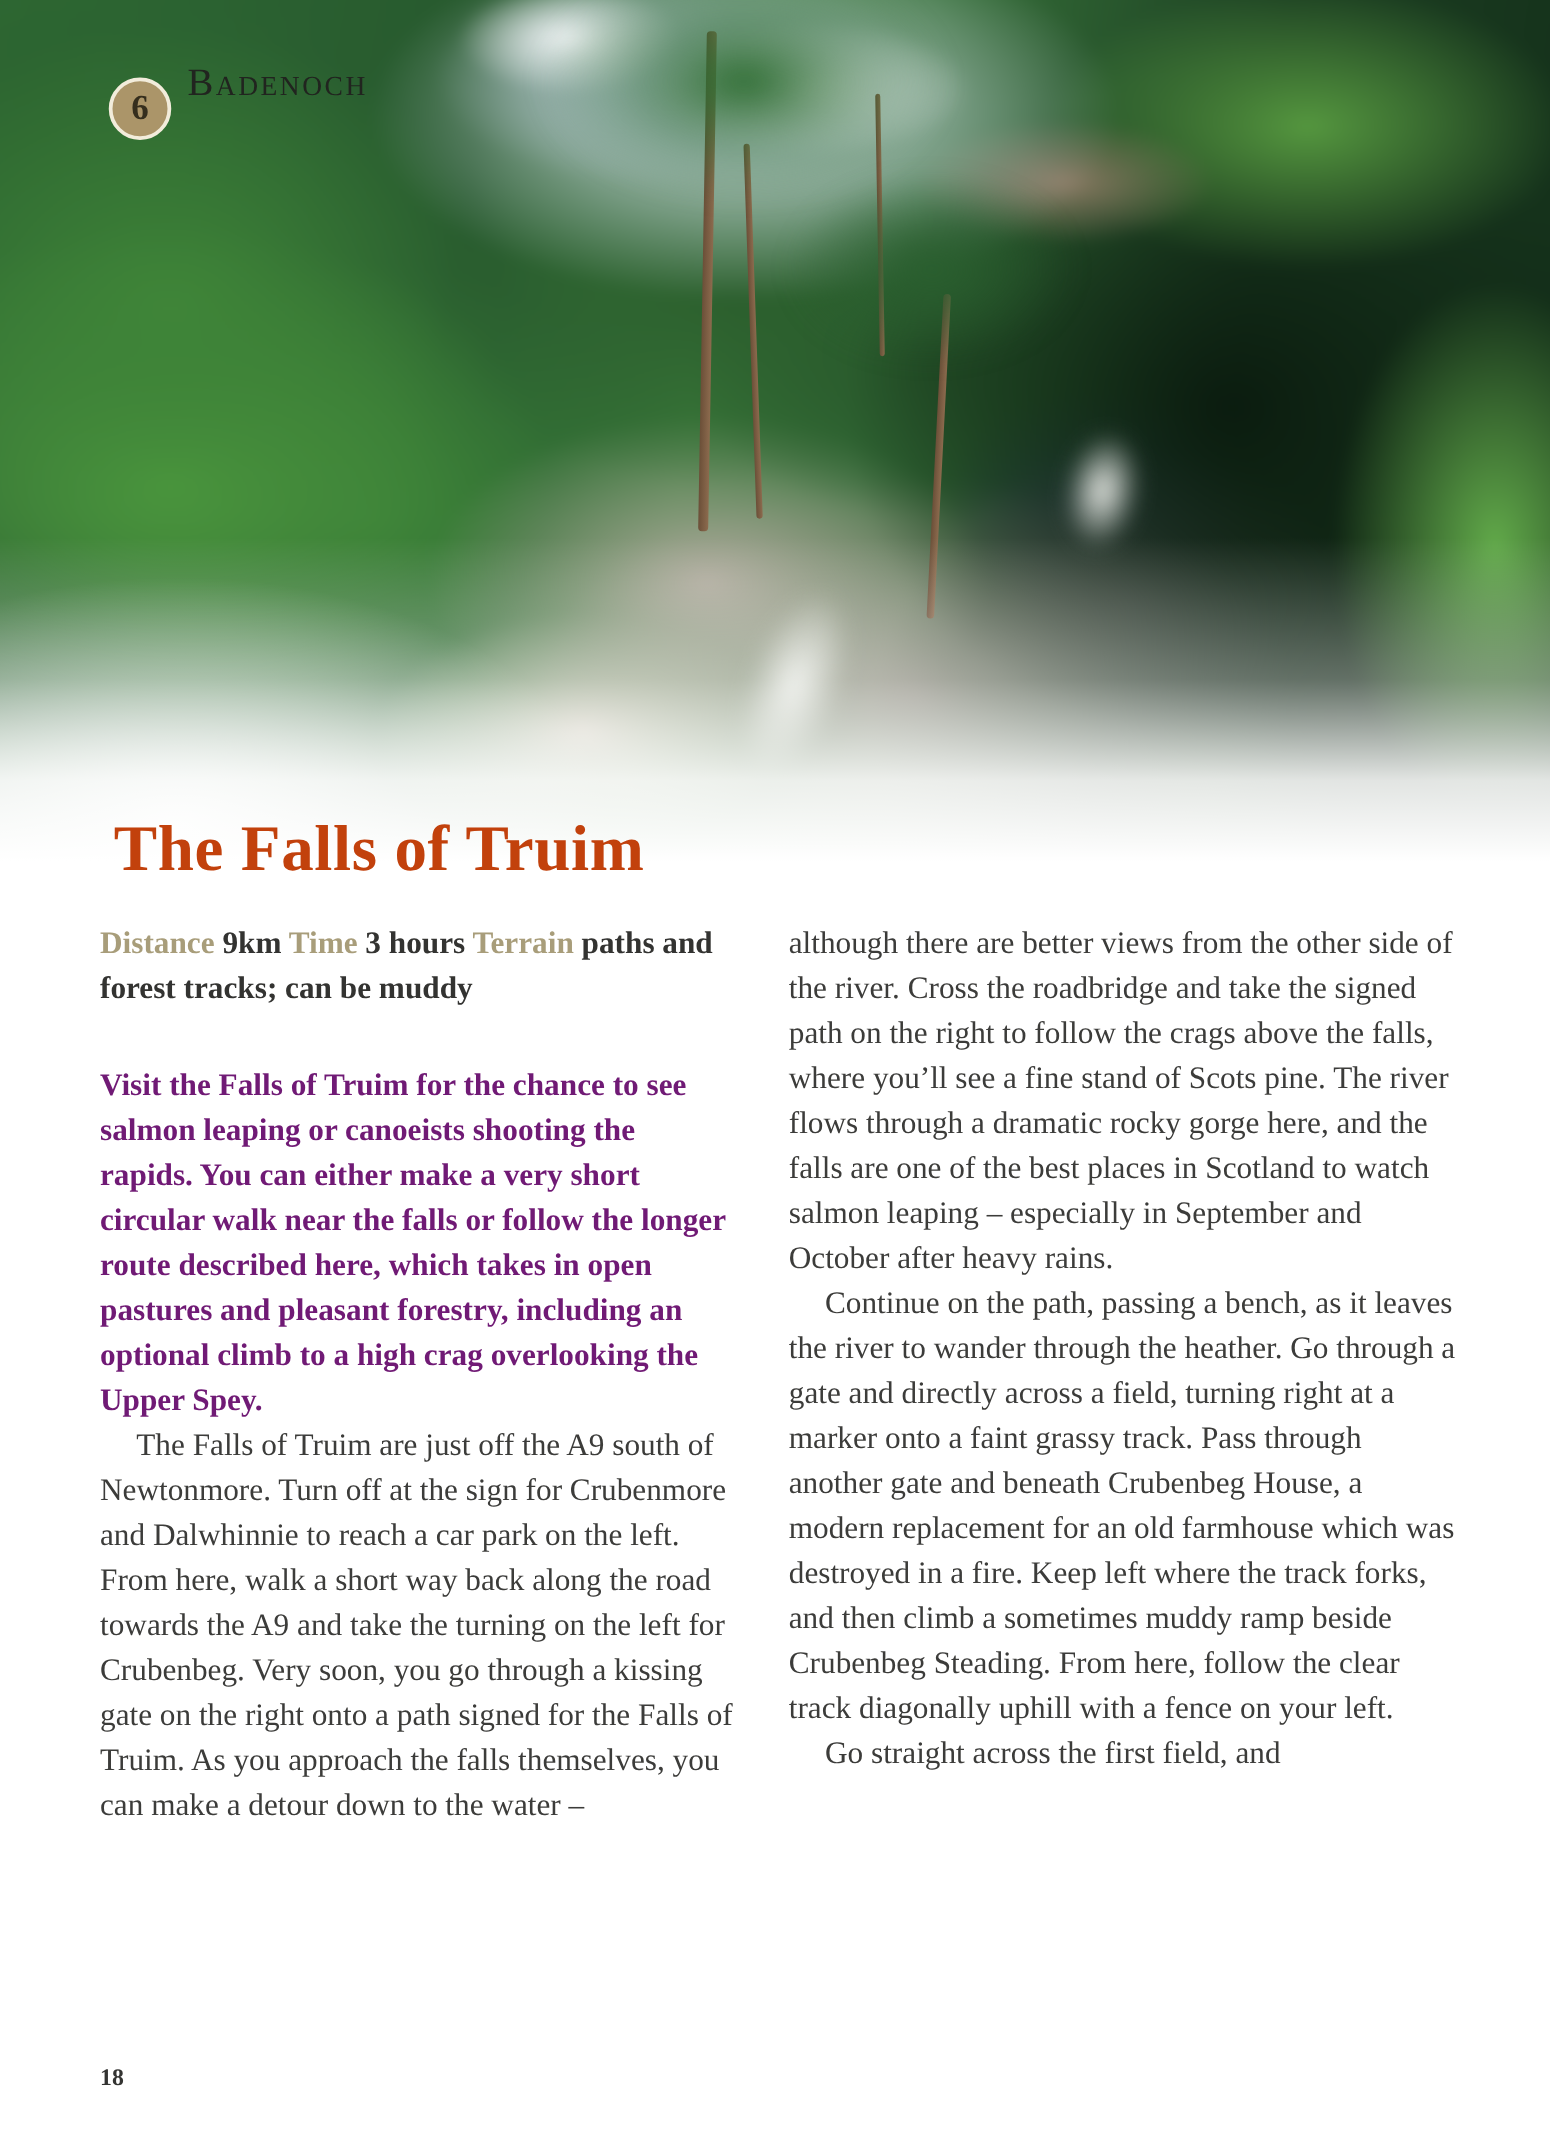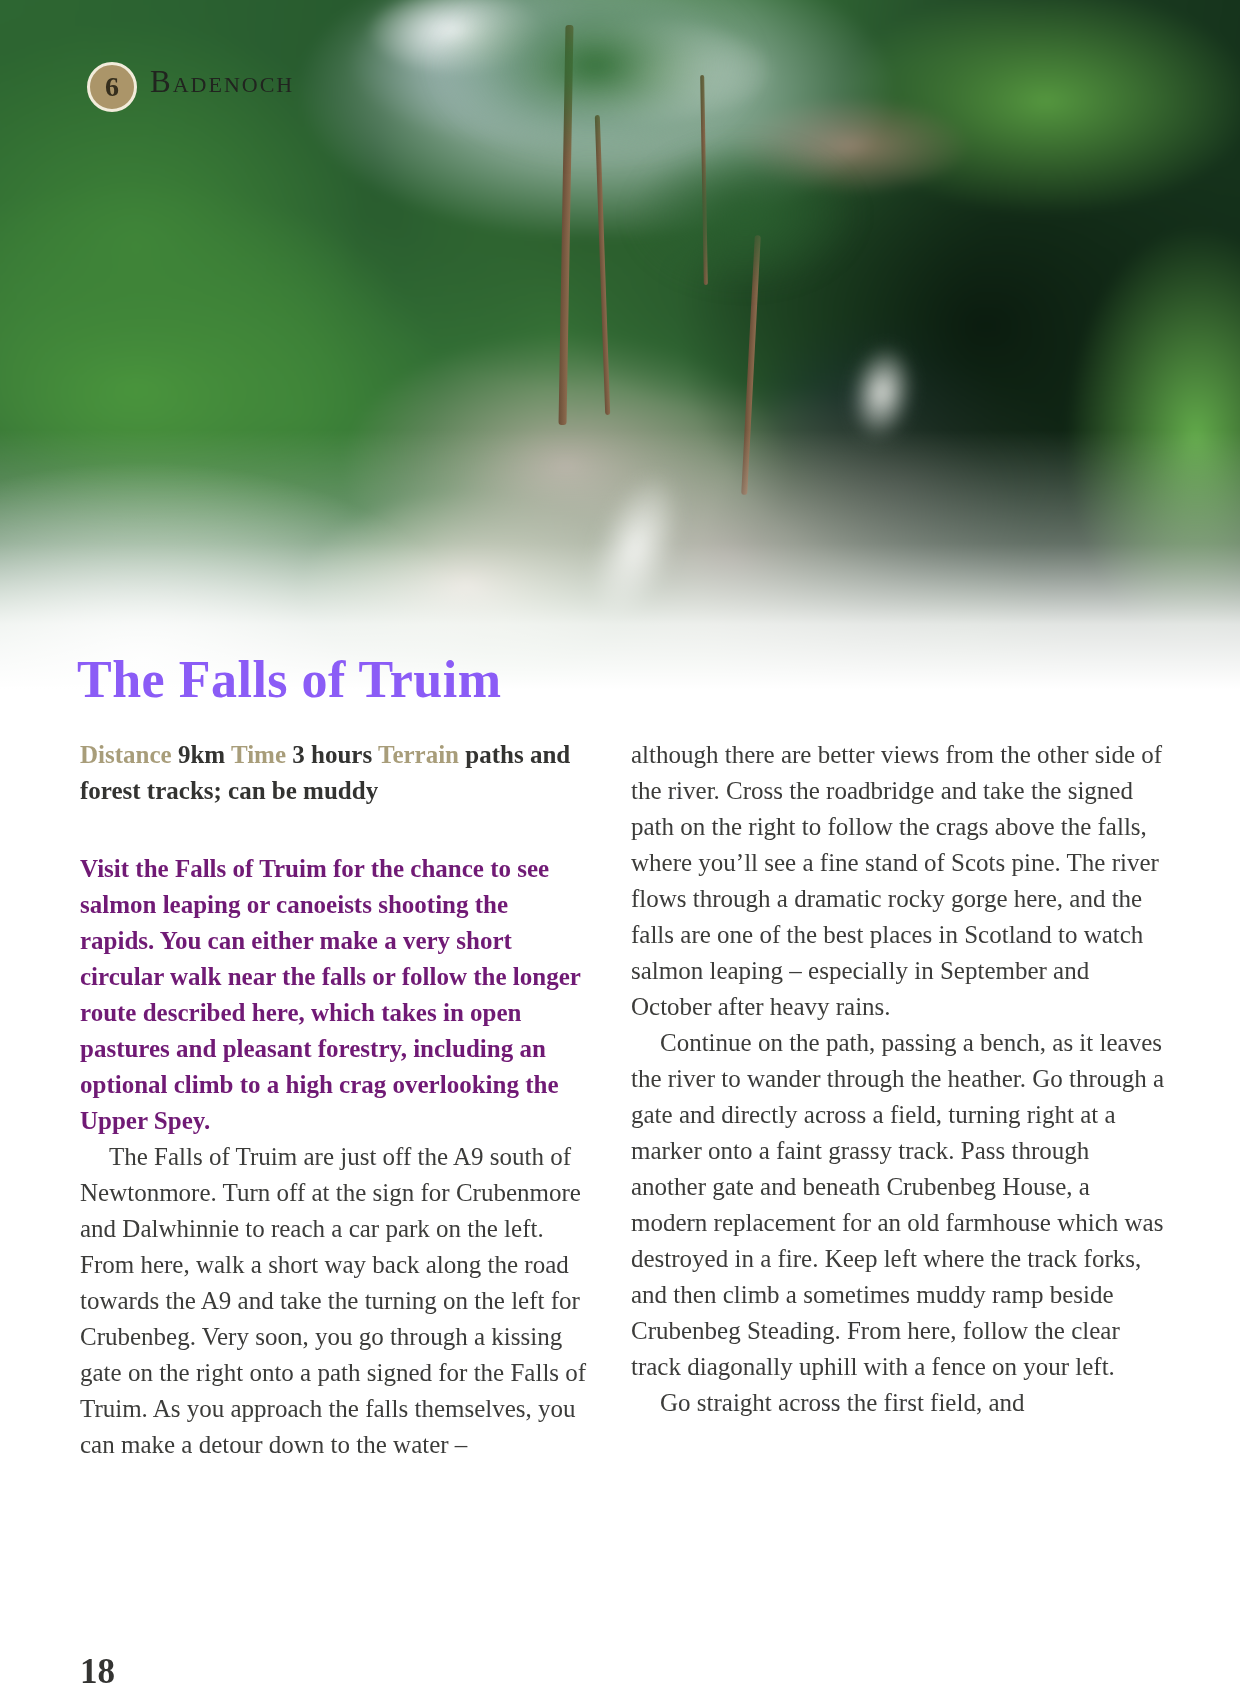--- a/index.html
+++ b/index.html
@@ -53,37 +53,37 @@
   .mist-left { position:absolute; left:-90px; top:460px; width:580px; height:250px;
     background:radial-gradient(ellipse at 40% 80%, rgba(255,255,255,0.9), rgba(255,255,255,0) 70%); }
   .mist { position:absolute; left:0; right:0; top:430px; height:270px;
     background:linear-gradient(180deg, rgba(255,255,255,0) 0%, rgba(255,255,255,0.35) 42%, rgba(255,255,255,0.88) 72%, #ffffff 96%); }
 
   
   .badge { position:absolute; left:87px; top:62px; width:50px; height:50px; border-radius:50%;
     background:#ab9569; border:3px solid #f2ecdb; box-sizing:border-box;
     display:flex; align-items:center; justify-content:center;
     font-size:28px; font-weight:bold; color:#352e1d; }
-  .region { position:absolute; left:150px; top:64px; font-variant-caps:small-caps;
+  .region { position:absolute; left:150px; top:48px; font-variant-caps:small-caps;
     font-size:31px; letter-spacing:2px; color:#21241f; }
 
   
-  .title { position:absolute; left:77px; top:650px; font-size:52px; font-weight:bold;
-    color:#8b5cf6; letter-spacing:0.5px; white-space:nowrap; z-index:5; }
+  .title { position:absolute; left:91px; top:650px; font-size:52px; font-weight:bold;
+    color:#c2410c; letter-spacing:0.5px; white-space:nowrap; z-index:5; }
 
   
   .col { position:absolute; top:737px; font-size:25px; line-height:36px; color:#3c3c3a;font-family:Liberation Serif, serif; }
   .col-left  { left:80px;  width:508px; }
   .col-right { left:631px; width:537px; }
   .col p { margin:0; }
   .indent { text-indent:29px; }
   .intro { font-weight:bold; color:#701a75; margin-top:42px !important; }
   .info-row { font-weight:bold; color:#333331; }
   .info-label { color:#a89d7a; }
-  .page-number { position:absolute; left:80px; top:1652px; font-size:35px; font-weight:bold; color:#343432; }
+  .page-number { position:absolute; left:80px; top:1652px; font-size:19px; font-weight:bold; color:#343432; }
 </style>
 </head>
 <body>
 
 <div class="photo">
   <div class="photo-base"></div>
   <div class="trunk t1"></div>
   <div class="trunk t2"></div>
   <div class="trunk t3"></div>
   <div class="trunk t4"></div>

